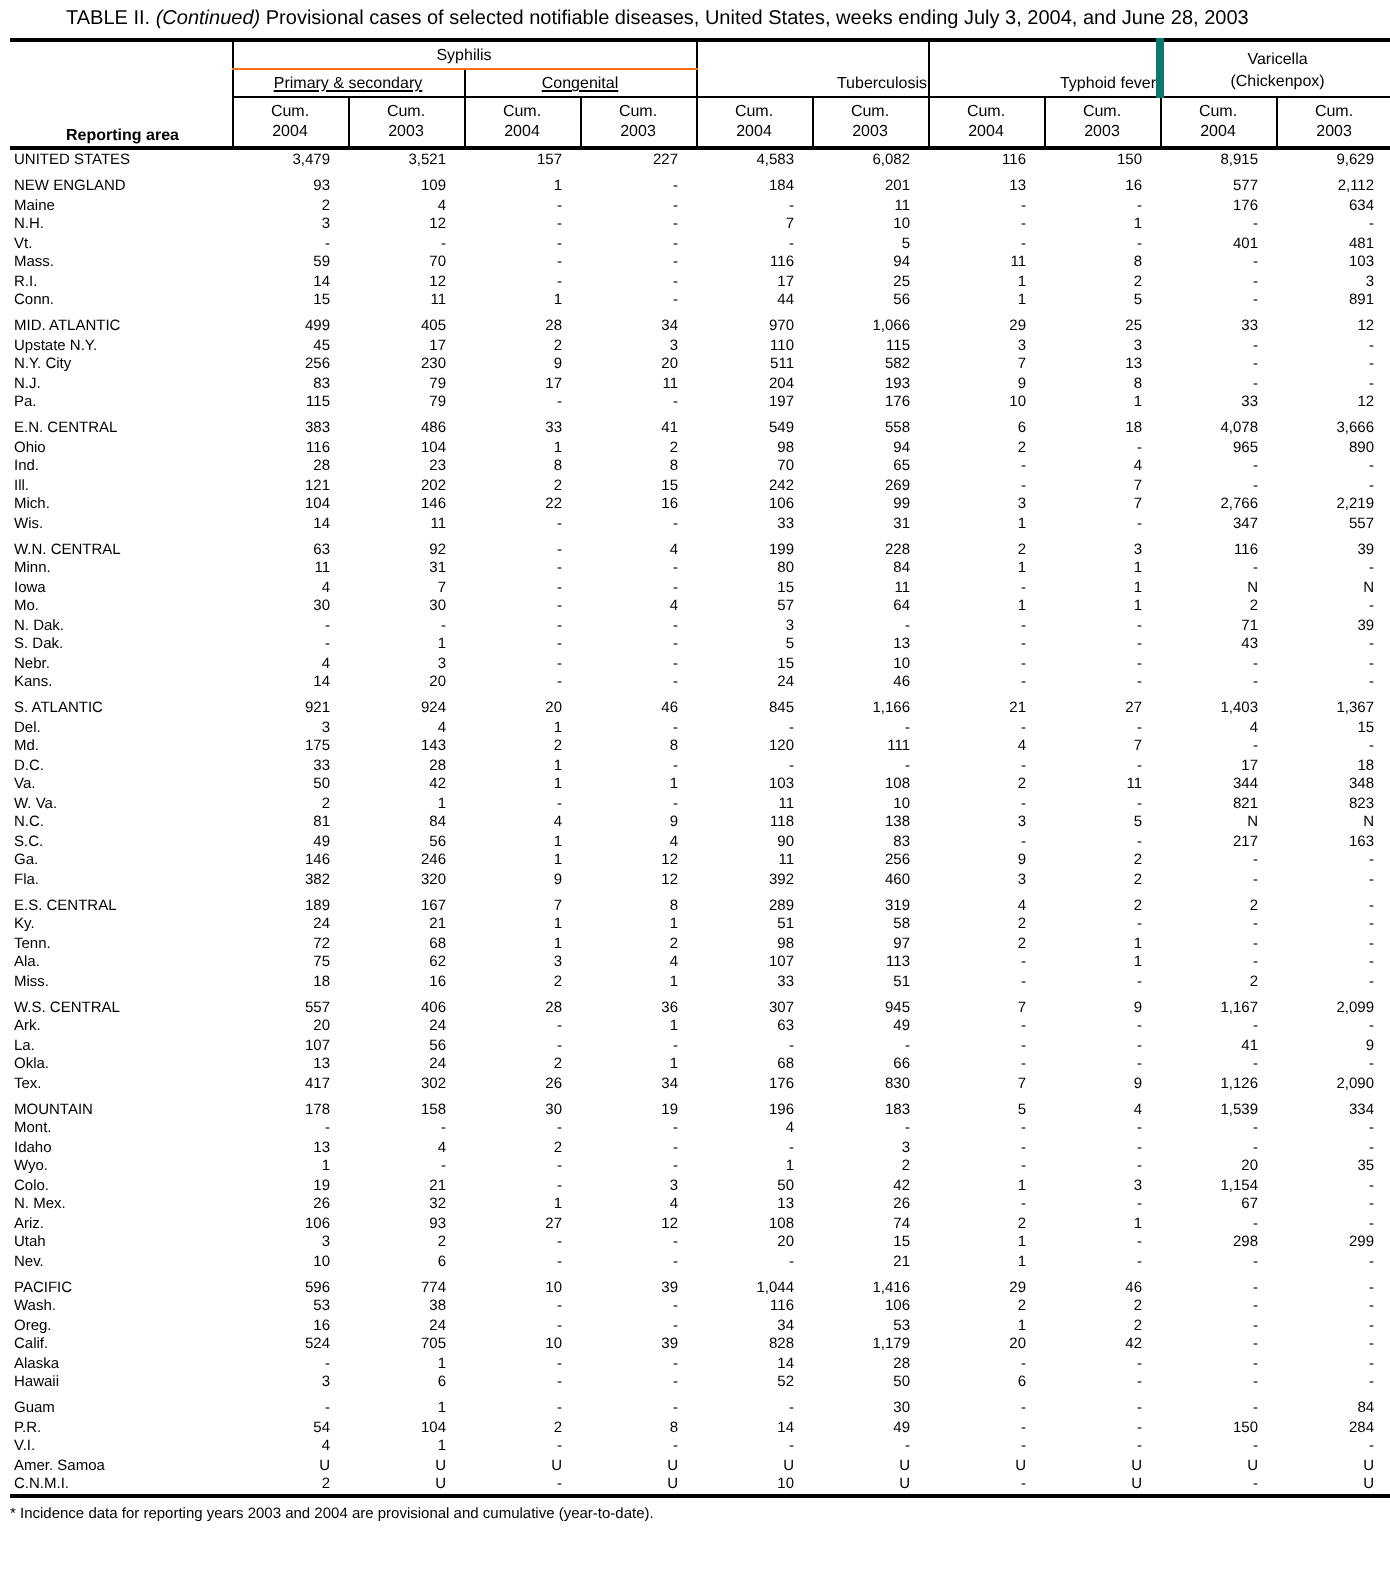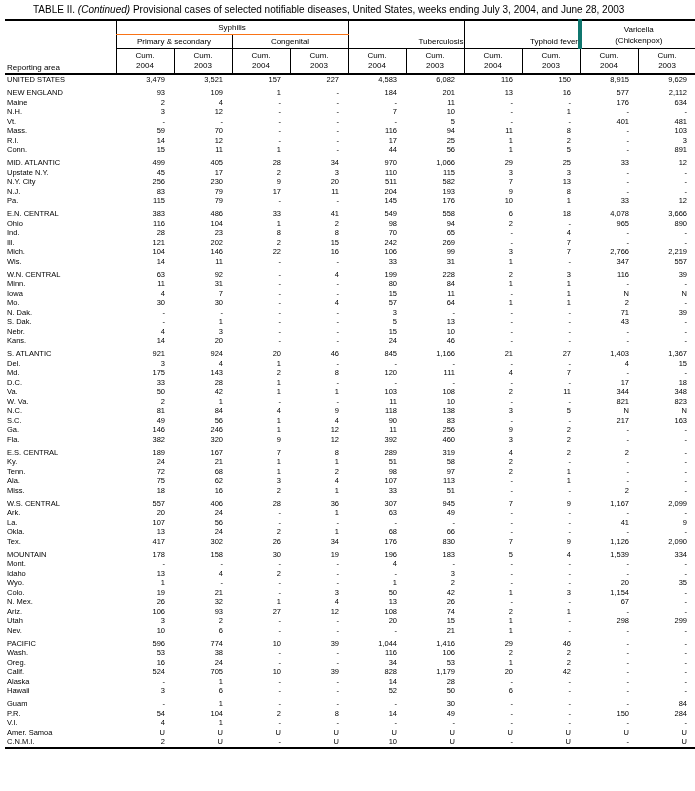--- a/index.html
+++ b/index.html
@@ -12,27 +12,28 @@
   .title{font-size:10px;line-height:12px;width:686px;margin-bottom:3px;margin-left:28px;}
   .italic{font-style:italic;}
   table{
     border-collapse:collapse;table-layout:fixed;width:691px;
     border-top:2px solid #000;border-bottom:2px solid #000;
   }
   col.c-area{width:111px;}
   col.c-val{width:58px;}
   thead th{font-weight:normal;font-size:8px;padding:0;vertical-align:middle;text-align:center;}
   th.area-head{
-    text-align:left;vertical-align:bottom;padding:0 0 1px 2px;
+    text-align:center;vertical-align:bottom;padding:0 0 1px 2px;
     border-bottom:2px solid #000;
+    font-weight:bold;
   }
   th.grp{border-left:1px solid #000;border-bottom:1px solid #f97316;height:13px;}
   th.grp-tall{border-left:1px solid #000;border-bottom:1px solid #000;vertical-align:bottom;padding-bottom:2px;text-align:right;}
   th.grp-vari{border-left:4px solid #0f766e;border-right:1px solid #000;border-bottom:1px solid #000;vertical-align:middle;line-height:11px;}
-  th.sub{border-left:1px solid #000;border-bottom:1px solid #000;height:13px;}
+  th.sub{border-left:1px solid #000;border-bottom:1px solid #000;height:13px;text-decoration:underline;}
   th.cum{
     border-left:1px solid #000;border-bottom:2px solid #000;
     height:24px;line-height:10px;
   }
   th.cum:last-child{border-right:1px solid #000;}
   tbody td{font-size:7.5px;height:9.5px;line-height:9.5px;padding:0;white-space:nowrap;overflow:hidden;}
   td.area{text-align:left;padding-left:2px;}
   td.val{text-align:right;padding-right:9px;}
   tr.gap td{height:3.5px;line-height:3.5px;font-size:1px;}
   .footnotes{margin-top:3px;font-size:7.5px;line-height:9.5px;}
@@ -281,21 +282,21 @@
         <td class="val">8</td>
         <td class="val">-</td>
         <td class="val">-</td>
       </tr>
       <tr>
         <td class="area">Pa.</td>
         <td class="val">115</td>
         <td class="val">79</td>
         <td class="val">-</td>
         <td class="val">-</td>
-        <td class="val">145</td>
+        <td class="val">197</td>
         <td class="val">176</td>
         <td class="val">10</td>
         <td class="val">1</td>
         <td class="val">33</td>
         <td class="val">12</td>
       </tr>
       <tr class="gap">
         <td colspan="11"></td>
       </tr>
       <tr>
@@ -1018,13 +1019,14 @@
         <td class="val">U</td>
         <td class="val">-</td>
         <td class="val">U</td>
         <td class="val">-</td>
         <td class="val">U</td>
       </tr>
     </tbody>
 </table>
 
 <div class="footnotes">
+  <div>* Incidence data for reporting years 2003 and 2004 are provisional and cumulative (year-to-date).</div>
 </div>
 
 </body></html>

